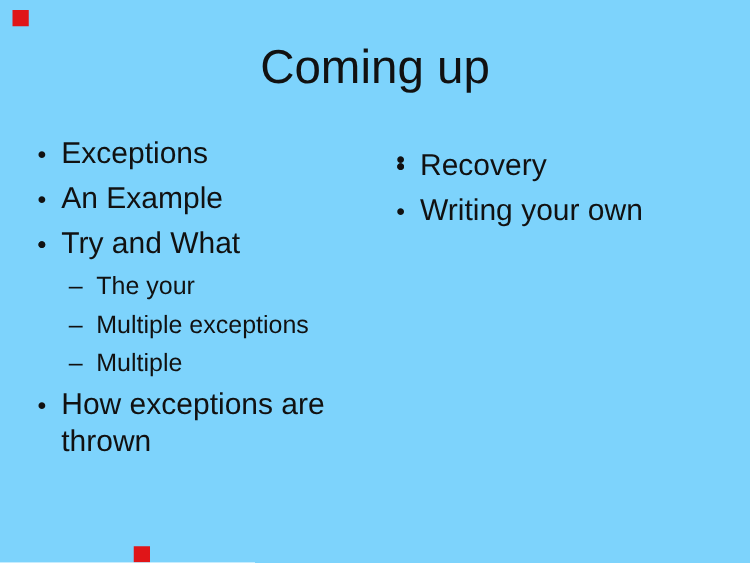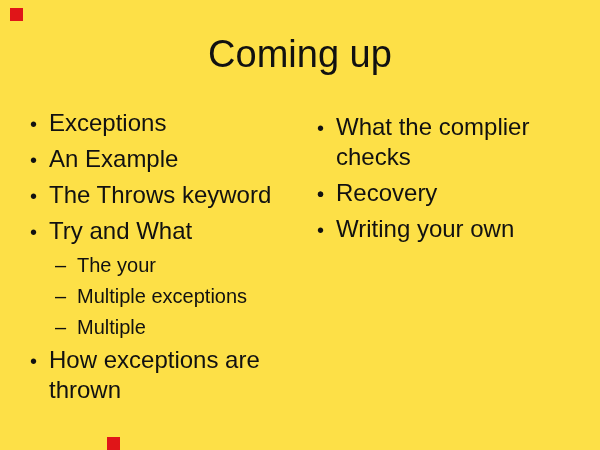--- a/index.html
+++ b/index.html
@@ -4,21 +4,21 @@
 <style>
   html, body {
     margin: 0;
     padding: 0;
     background: #ffffff;
   }
   .slide {
     position: relative;
     width: 600px;
     height: 450px;
-    background: #fde047;
+    background: #7dd3fc;
     overflow: hidden;
     font-family: "Liberation Sans", "DejaVu Sans", sans-serif;
     color: #111111;
   }
   .slide-title {
     position: absolute;
     top: 31px;
     left: 0;
     width: 100%;
     margin: 0;
@@ -89,21 +89,20 @@
     <li class="l1">
       <span class="marker">•</span>
       <span>Exceptions</span>
     </li>
     <li class="l1">
       <span class="marker">•</span>
       <span>An Example</span>
     </li>
     <li class="l1">
       <span class="marker">•</span>
-      <span>The Throws keyword</span>
     </li>
     <li class="l1">
       <span class="marker">•</span>
       <span>Try and What</span>
     </li>
     <li class="l2">
       <span class="marker">–</span>
       <span>The your</span>
     </li>
     <li class="l2">
@@ -116,21 +115,20 @@
     </li>
     <li class="l1">
       <span class="marker">•</span>
       <span>How exceptions are thrown</span>
     </li>
   </ul>
 
   <ul class="col right">
     <li class="l1">
       <span class="marker">•</span>
-      <span>What the complier checks</span>
     </li>
     <li class="l1">
       <span class="marker">•</span>
     </li>
     <li class="l1">
       <span class="marker">•</span>
       <span>Recovery</span>
     </li>
     <li class="l1">
       <span class="marker">•</span>

